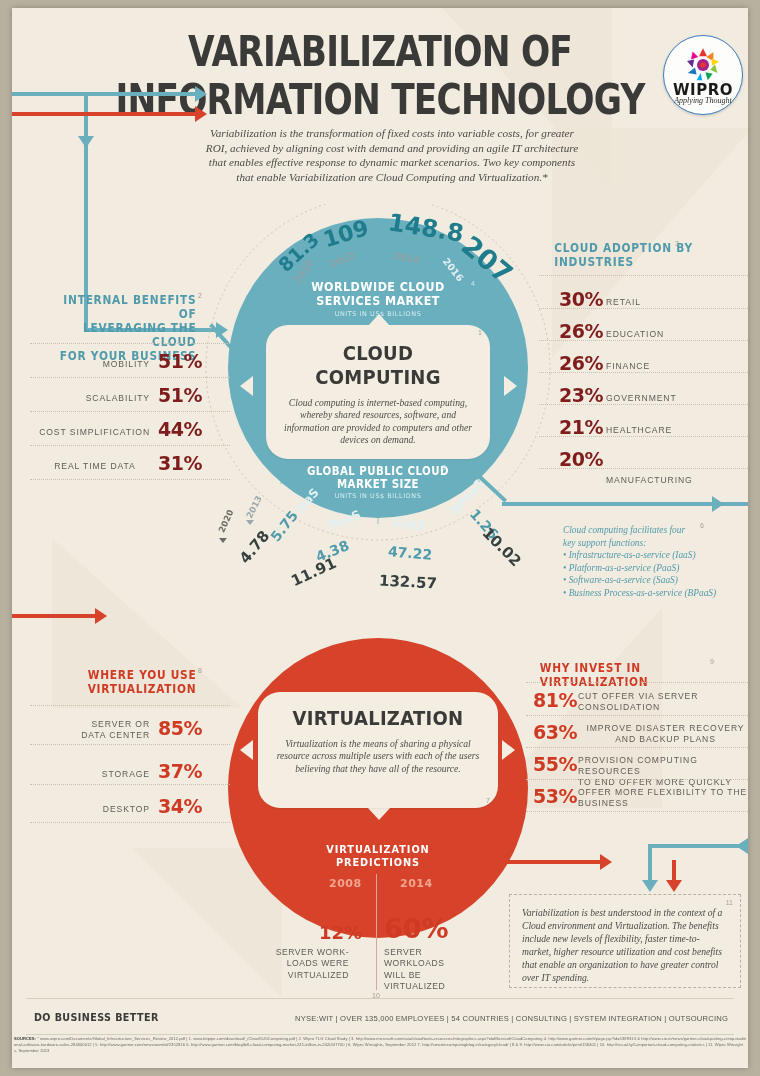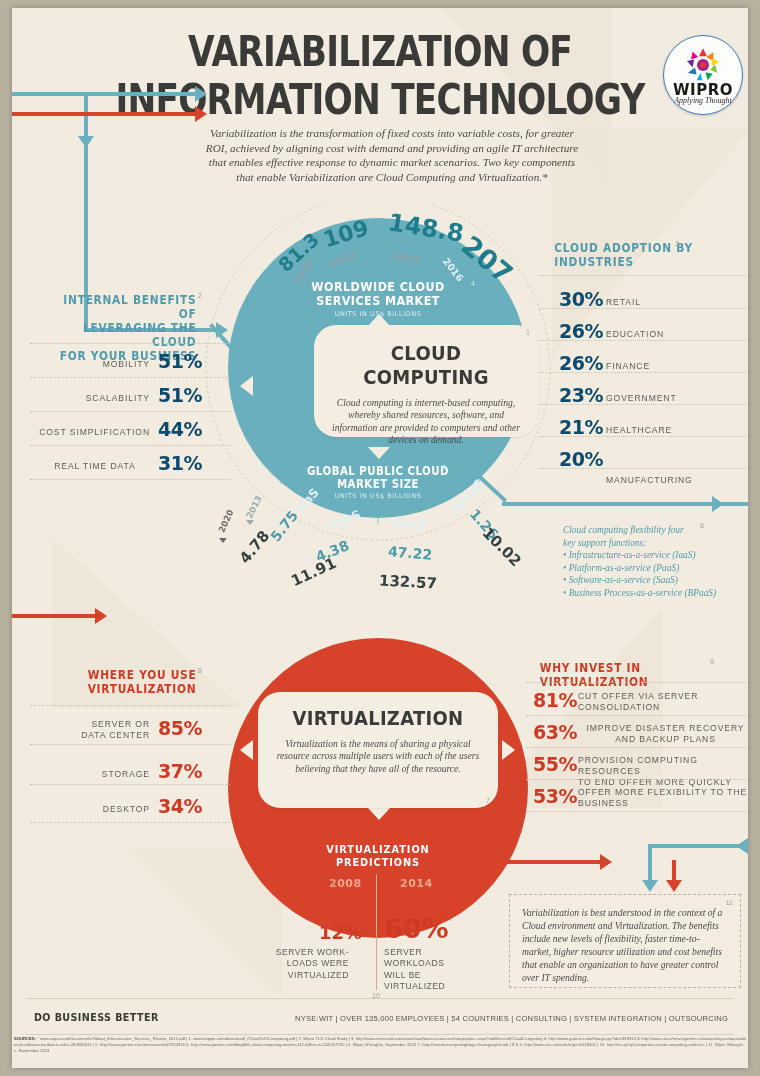--- a/index.html
+++ b/index.html
@@ -53,23 +53,22 @@
 
   
   #cloudCircle{
     position:absolute;left:216px;top:210px;width:300px;height:300px;border-radius:50%;
     background:#6aafbd;
   }
   .innerCard{
     position:absolute;background:#f4eee2;
   }
   #cloudCard{
-    left:254px;top:317px;width:224px;height:112px;border-radius:22px;
+    left:254px;top:317px;width:224px;height:134px;border-radius:22px;
     box-shadow:0 1px 2px rgba(0,0,0,.07);
-    margin-left:48px;
   }
   .cardTitle{
     text-align:center;font-family:"DejaVu Sans",sans-serif;font-weight:bold;
     color:#3a3a38;letter-spacing:.3px;transform:scaleX(.9);
   }
   .cardBody{
     text-align:center;font-family:"Liberation Serif",serif;font-style:italic;
     color:#4c4c48;font-size:9.6px;line-height:12.4px;padding:0 14px;
   }
   .ring-label{
@@ -96,21 +95,21 @@
   .red{color:#cf3a24;}
   .statRow{position:absolute;height:1px;border-top:1px dotted #c9c0ae;}
   .statLbl{
     position:absolute;font-family:"Liberation Sans",sans-serif;font-size:8.6px;
     letter-spacing:.9px;color:#5d5c57;
   }
   .statPct{
     position:absolute;font-family:"DejaVu Sans",sans-serif;font-weight:bold;
     font-size:19px;letter-spacing:-.5px;
   }
-  .pctTeal{color:#0c4a6e;}
+  .pctTeal{color:#7f1d1d;}
   .pctRed{color:#cf3a24;}
 
   .noteBlock{
     position:absolute;font-family:"Liberation Serif",serif;font-style:italic;
     font-size:9.4px;line-height:12.6px;color:#4f9aab;
   }
   .noteBlock .bul{display:block;}
 
   
   #virtCircle{
@@ -353,21 +352,21 @@
     <div class="statRow" style="left:527px;width:215px;top:396px;"></div>
     <div class="statPct pctTeal" style="left:547px;top:408px;">21%</div>
     <div class="statLbl" style="left:594px;top:417px;">HEALTHCARE</div>
 
     <div class="statRow" style="left:527px;width:215px;top:428px;"></div>
     <div class="statPct pctTeal" style="left:547px;top:440px;">20%</div>
     <div class="statLbl" style="left:594px;top:449px;margin-top:18px;">MANUFACTURING</div>
     <div class="statRow" style="left:527px;width:215px;top:460px;"></div>
 
     <div class="noteBlock" style="left:551px;top:516px;width:200px;">
-      <span>Cloud computing flexibility four</span><br>
+      <span>Cloud computing facilitates four</span><br>
       <span>key support functions:</span>
       <span class="bul">• Infrastructure-as-a-service (IaaS)</span>
       <span class="bul">• Platform-as-a-service (PaaS)</span>
       <span class="bul">• Software-as-a-service (SaaS)</span>
       <span class="bul">• Business Process-as-a-service (BPaaS)</span>
     </div>
     <div class="supbadge" style="left:688px;top:514px;">6</div>
 
     <div id="virtCircle"></div>
 

